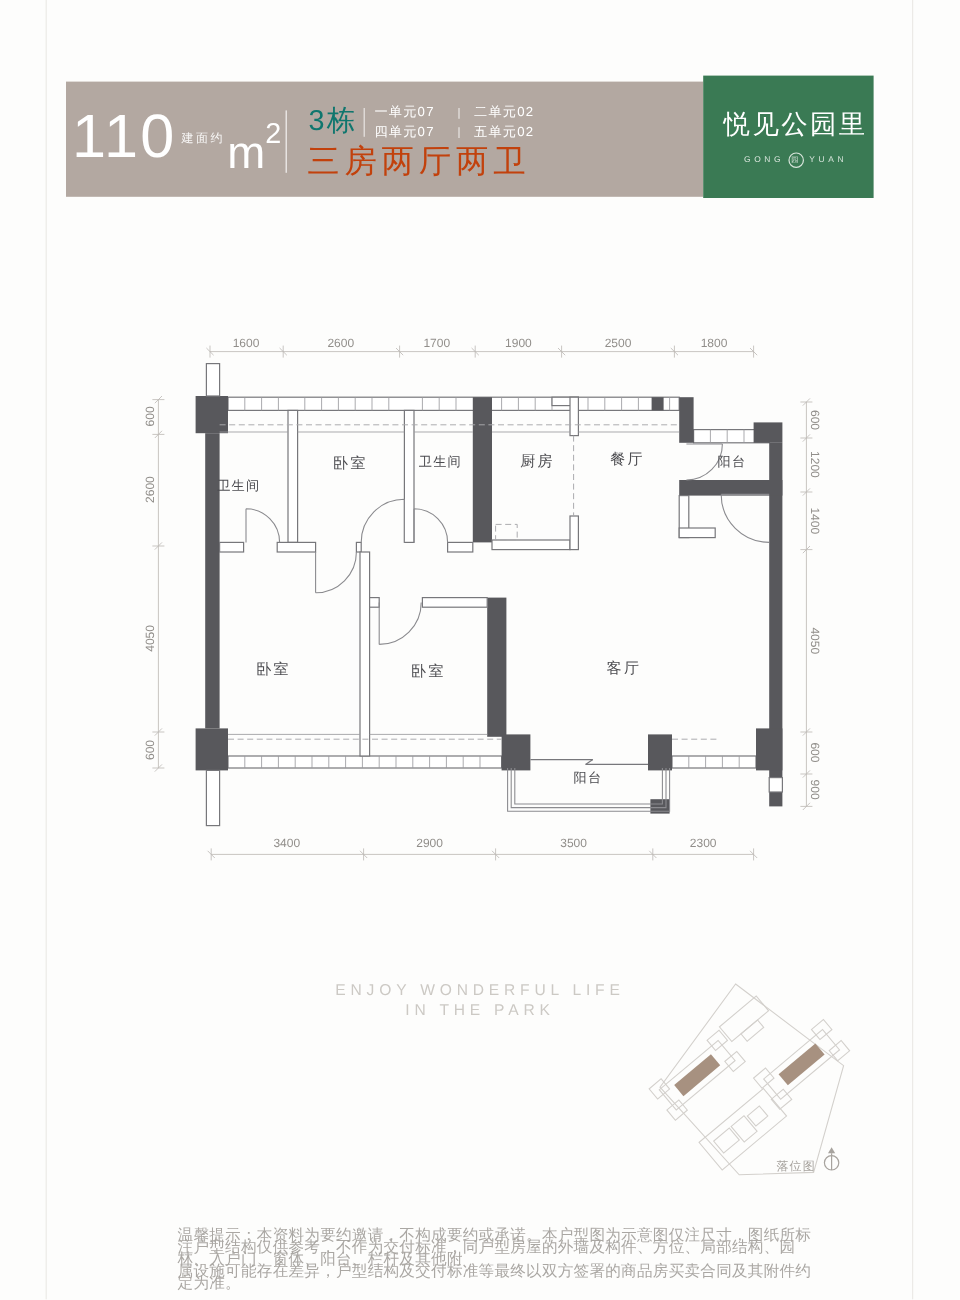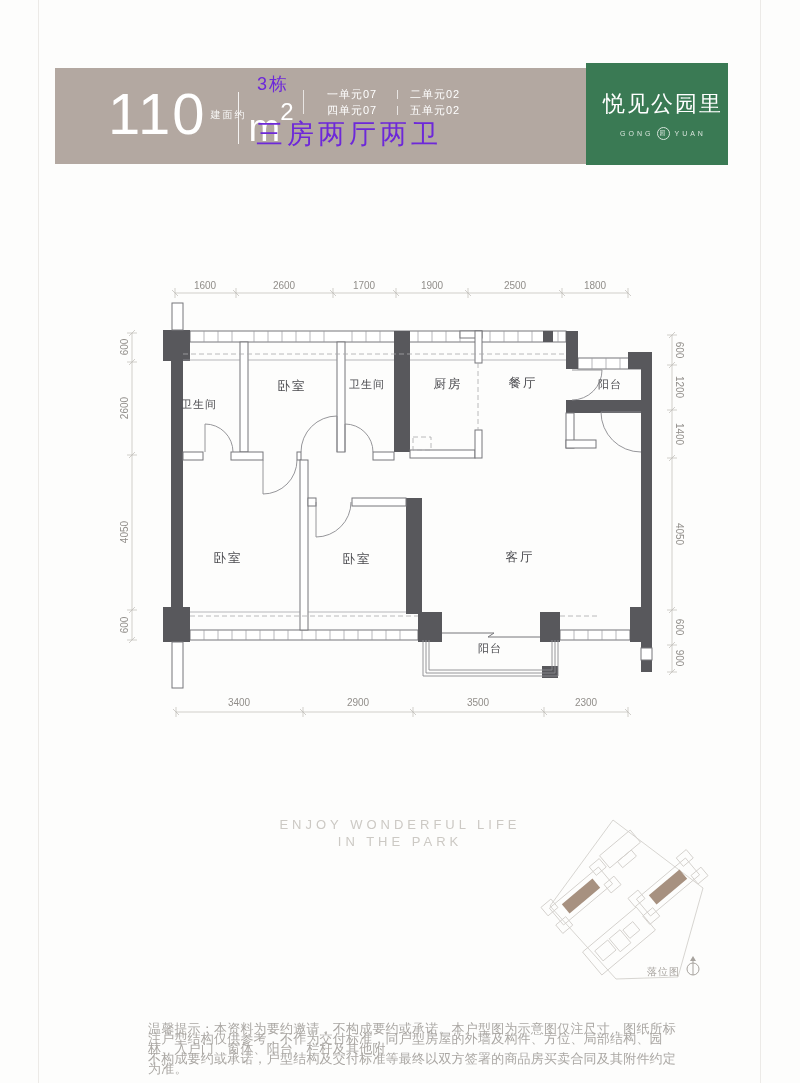--- a/index.html
+++ b/index.html
@@ -3,32 +3,32 @@
 <meta charset="utf-8">
 <style>
   html,body{margin:0;padding:0;}
   body{width:800px;height:1083px;position:relative;background:#fdfdfc;
        font-family:"Liberation Sans",sans-serif;overflow:hidden;}
   .edge{position:absolute;top:0;bottom:0;width:1px;background:#eceae7;}
   
   .hdr-band{position:absolute;left:55px;top:68px;width:531px;height:96px;background:#b3a8a1;}
   .hdr-green{position:absolute;left:586px;top:63px;width:142px;height:102px;background:#3a7a54;}
   .area-wrap{position:absolute;left:60px;top:76px;color:#fff;display:flex;align-items:flex-end;}
-  .area-num{font-size:58px;font-weight:300;letter-spacing:2px;line-height:76px;margin-left:48px;}
+  .area-num{font-size:51px;font-weight:300;letter-spacing:2px;line-height:76px;}
   .area-note{font-size:10px;letter-spacing:2px;margin:0 2px 30px 4px;opacity:.9;}
   .area-unit{font-size:38px;font-weight:300;line-height:44px;margin-bottom:2px;}
   .area-sup{font-size:24px;font-weight:300;margin-bottom:26px;}
   .hdr-div{position:absolute;left:238px;top:92px;width:1px;height:52px;background:rgba(255,255,255,.85);}
-  .bldg{position:absolute;left:257px;top:72px;color:#6d28d9;font-size:18px;letter-spacing:2px;font-weight:400;}
+  .bldg{position:absolute;left:257px;top:84px;color:#0f766e;font-size:24px;letter-spacing:2px;font-weight:400;}
   .unit-grid{position:absolute;left:312px;top:86px;color:#fff;font-size:11px;letter-spacing:1px;line-height:16px;}
-  .unit-row{display:flex;align-items:center;margin-left:15px;}
+  .unit-row{display:flex;align-items:center;}
   .unit-cell{width:70px;}
   .unit-sep{width:1px;height:9px;background:rgba(255,255,255,.7);margin:0 12px 0 0;}
   .bldg-sep{position:absolute;left:303px;top:90px;width:1px;height:24px;background:rgba(255,255,255,.7);}
-  .layout-txt{position:absolute;left:256px;top:116px;color:#6d28d9;font-size:27px;letter-spacing:4px;font-weight:300;}
+  .layout-txt{position:absolute;left:256px;top:116px;color:#c2410c;font-size:27px;letter-spacing:4px;font-weight:300;}
   .brand{position:absolute;left:586px;top:63px;width:154px;height:102px;color:#fff;
          display:flex;flex-direction:column;align-items:center;justify-content:center;}
   .brand-name{font-size:22px;letter-spacing:2px;font-weight:400;}
   .brand-latin{margin-top:8px;display:flex;align-items:center;font-size:7px;letter-spacing:3px;color:#d8e5dc;}
   .brand-emblem{width:11px;height:11px;border:1px solid #d8e5dc;border-radius:50%;margin:0 4px;
                 display:flex;align-items:center;justify-content:center;font-size:6px;color:#d8e5dc;}
   
   .tagline{position:absolute;left:0;top:816px;width:800px;text-align:center;color:#ccc9c4;
            font-size:13px;letter-spacing:4px;line-height:17px;}
   .footer{position:absolute;left:148px;top:1024px;width:540px;color:#aaa7a3;
@@ -260,14 +260,14 @@
   </g>
 </svg>
 
 <div class="tagline">
   <div>ENJOY WONDERFUL LIFE</div>
   <div>IN THE PARK</div>
 </div>
 
 <div class="footer">
   <div>温馨提示：本资料为要约邀请，不构成要约或承诺。本户型图为示意图仅注尺寸，图纸所标注户型结构仅供参考，不作为交付标准，同户型房屋的外墙及构件、方位、局部结构、园林、入户门、窗体、阳台、栏杆及其他附</div>
-  <div>不构成要约或承诺，户型结构及交付标准等最终以双方签署的商品房买卖合同及其附件约定为准。</div>
+  <div>属设施可能存在差异，户型结构及交付标准等最终以双方签署的商品房买卖合同及其附件约定为准。</div>
 </div>
 
 </body></html>

